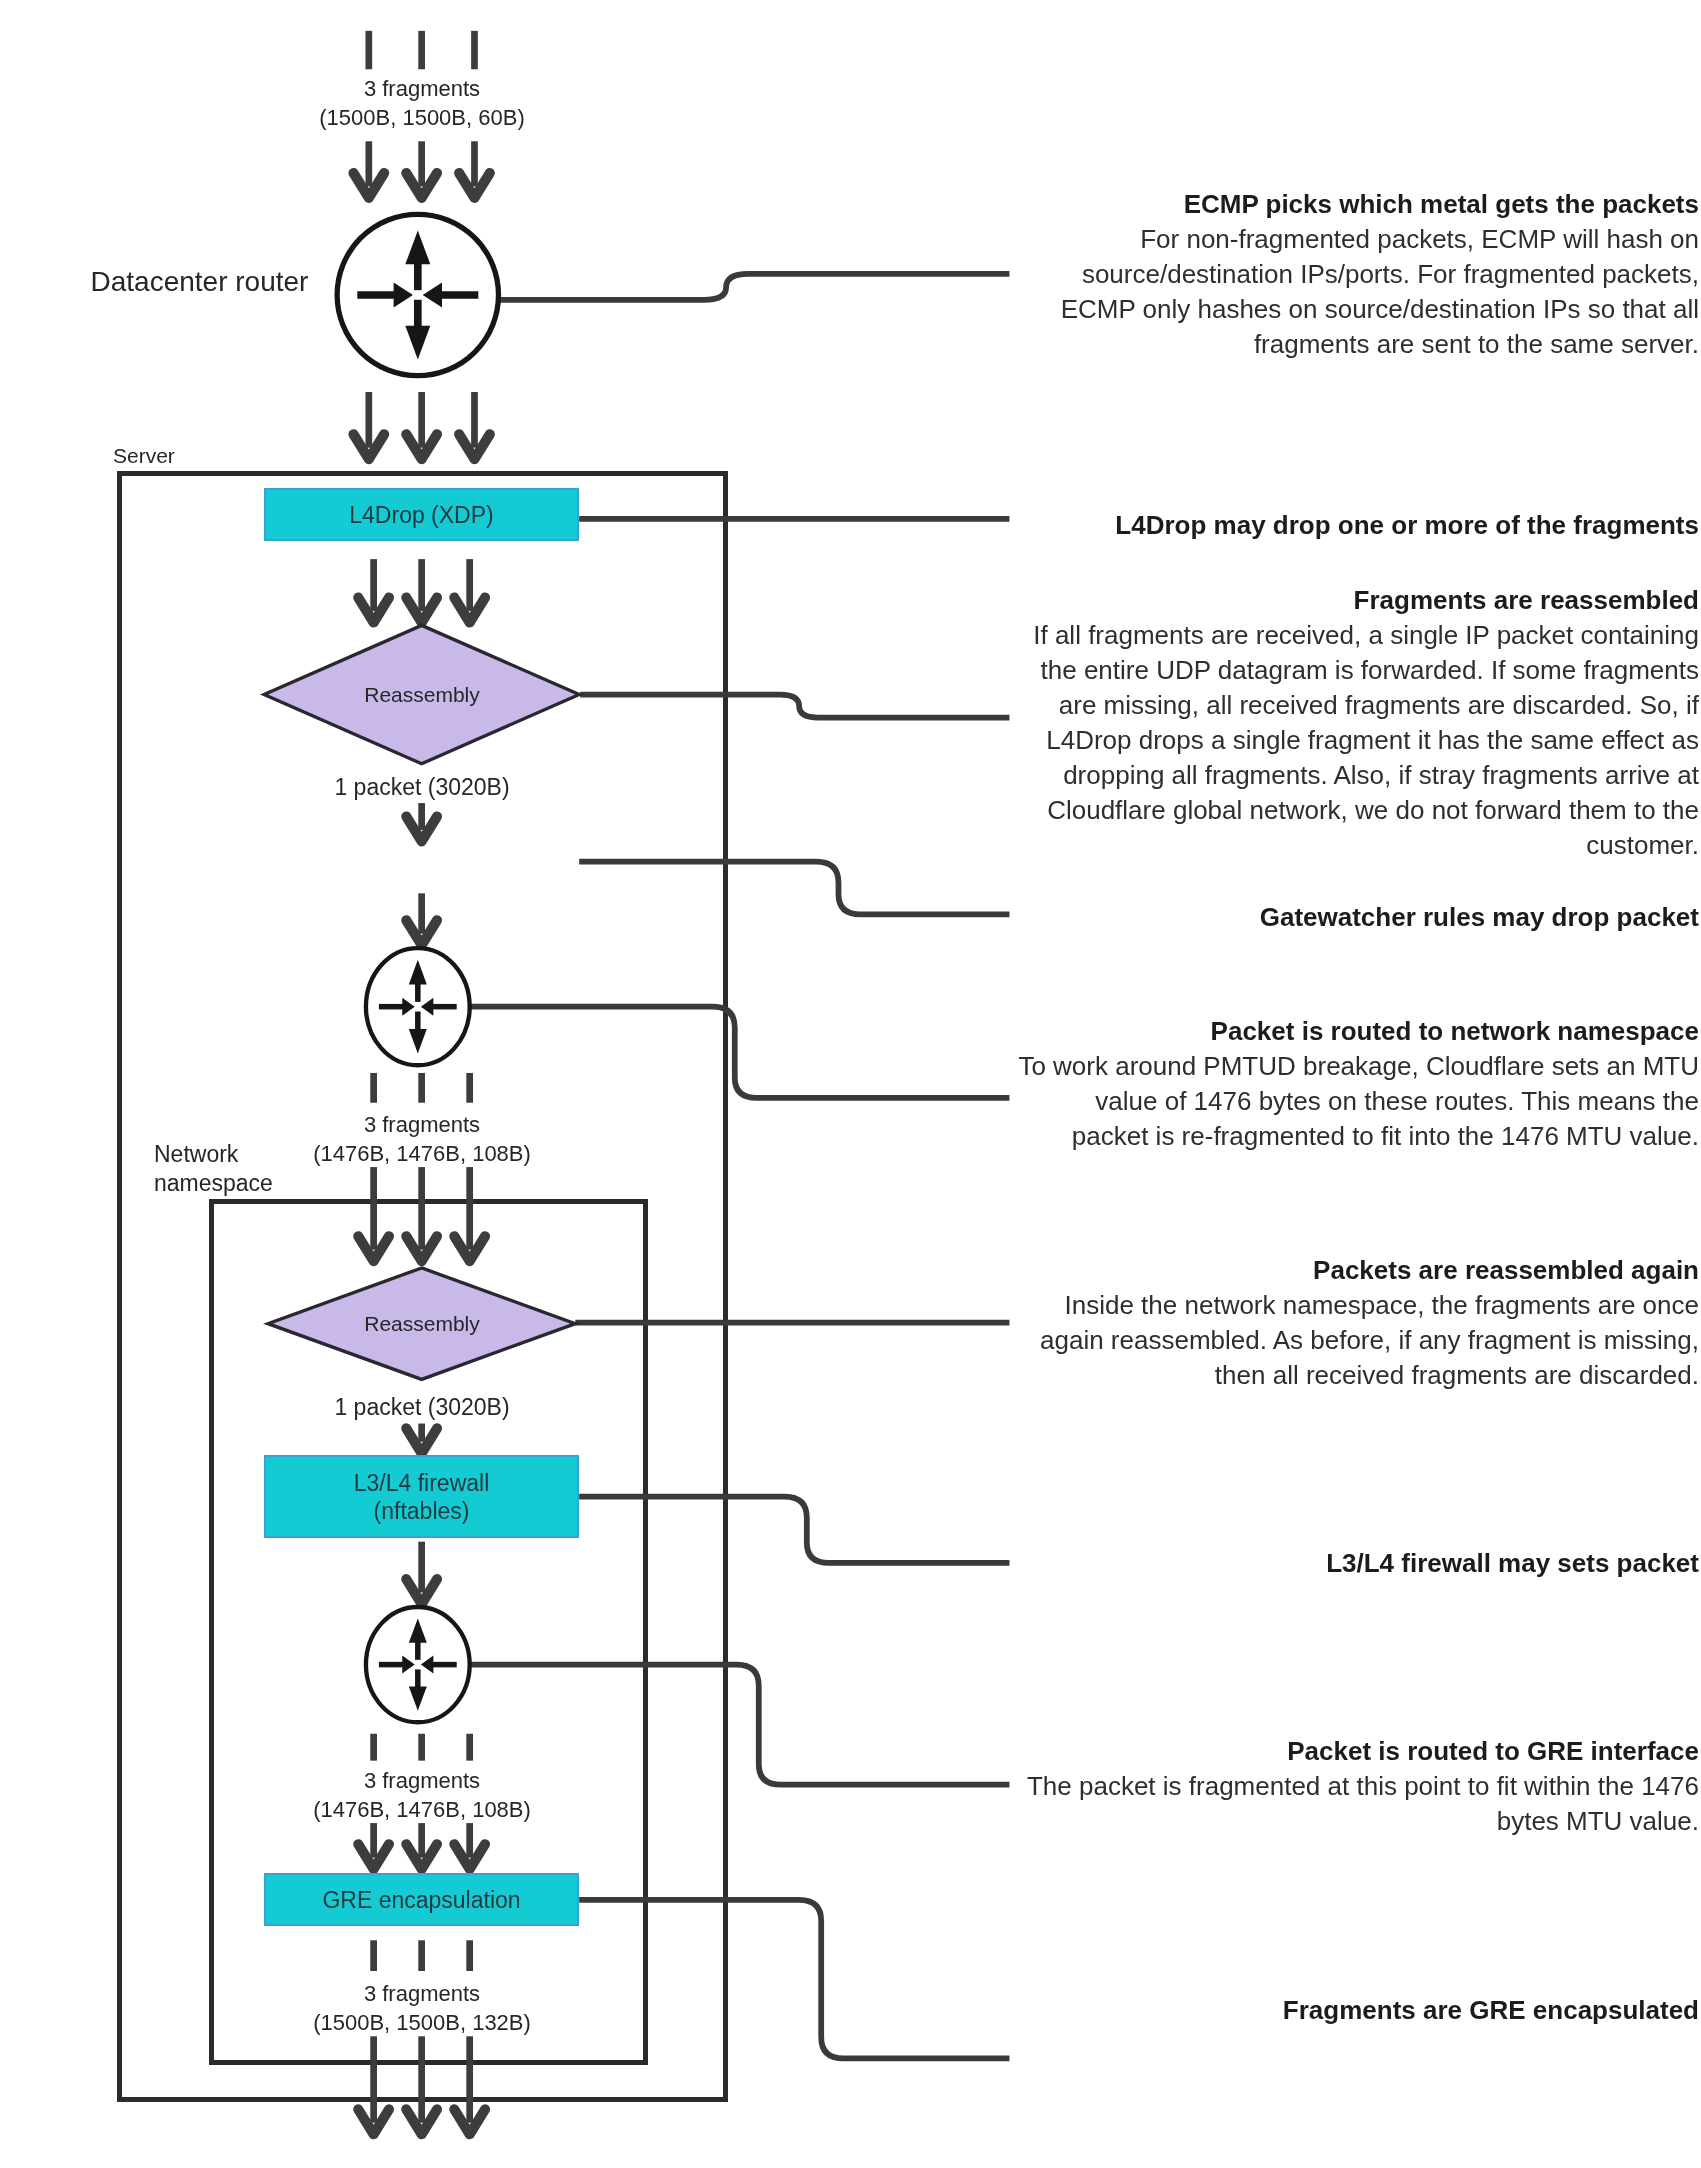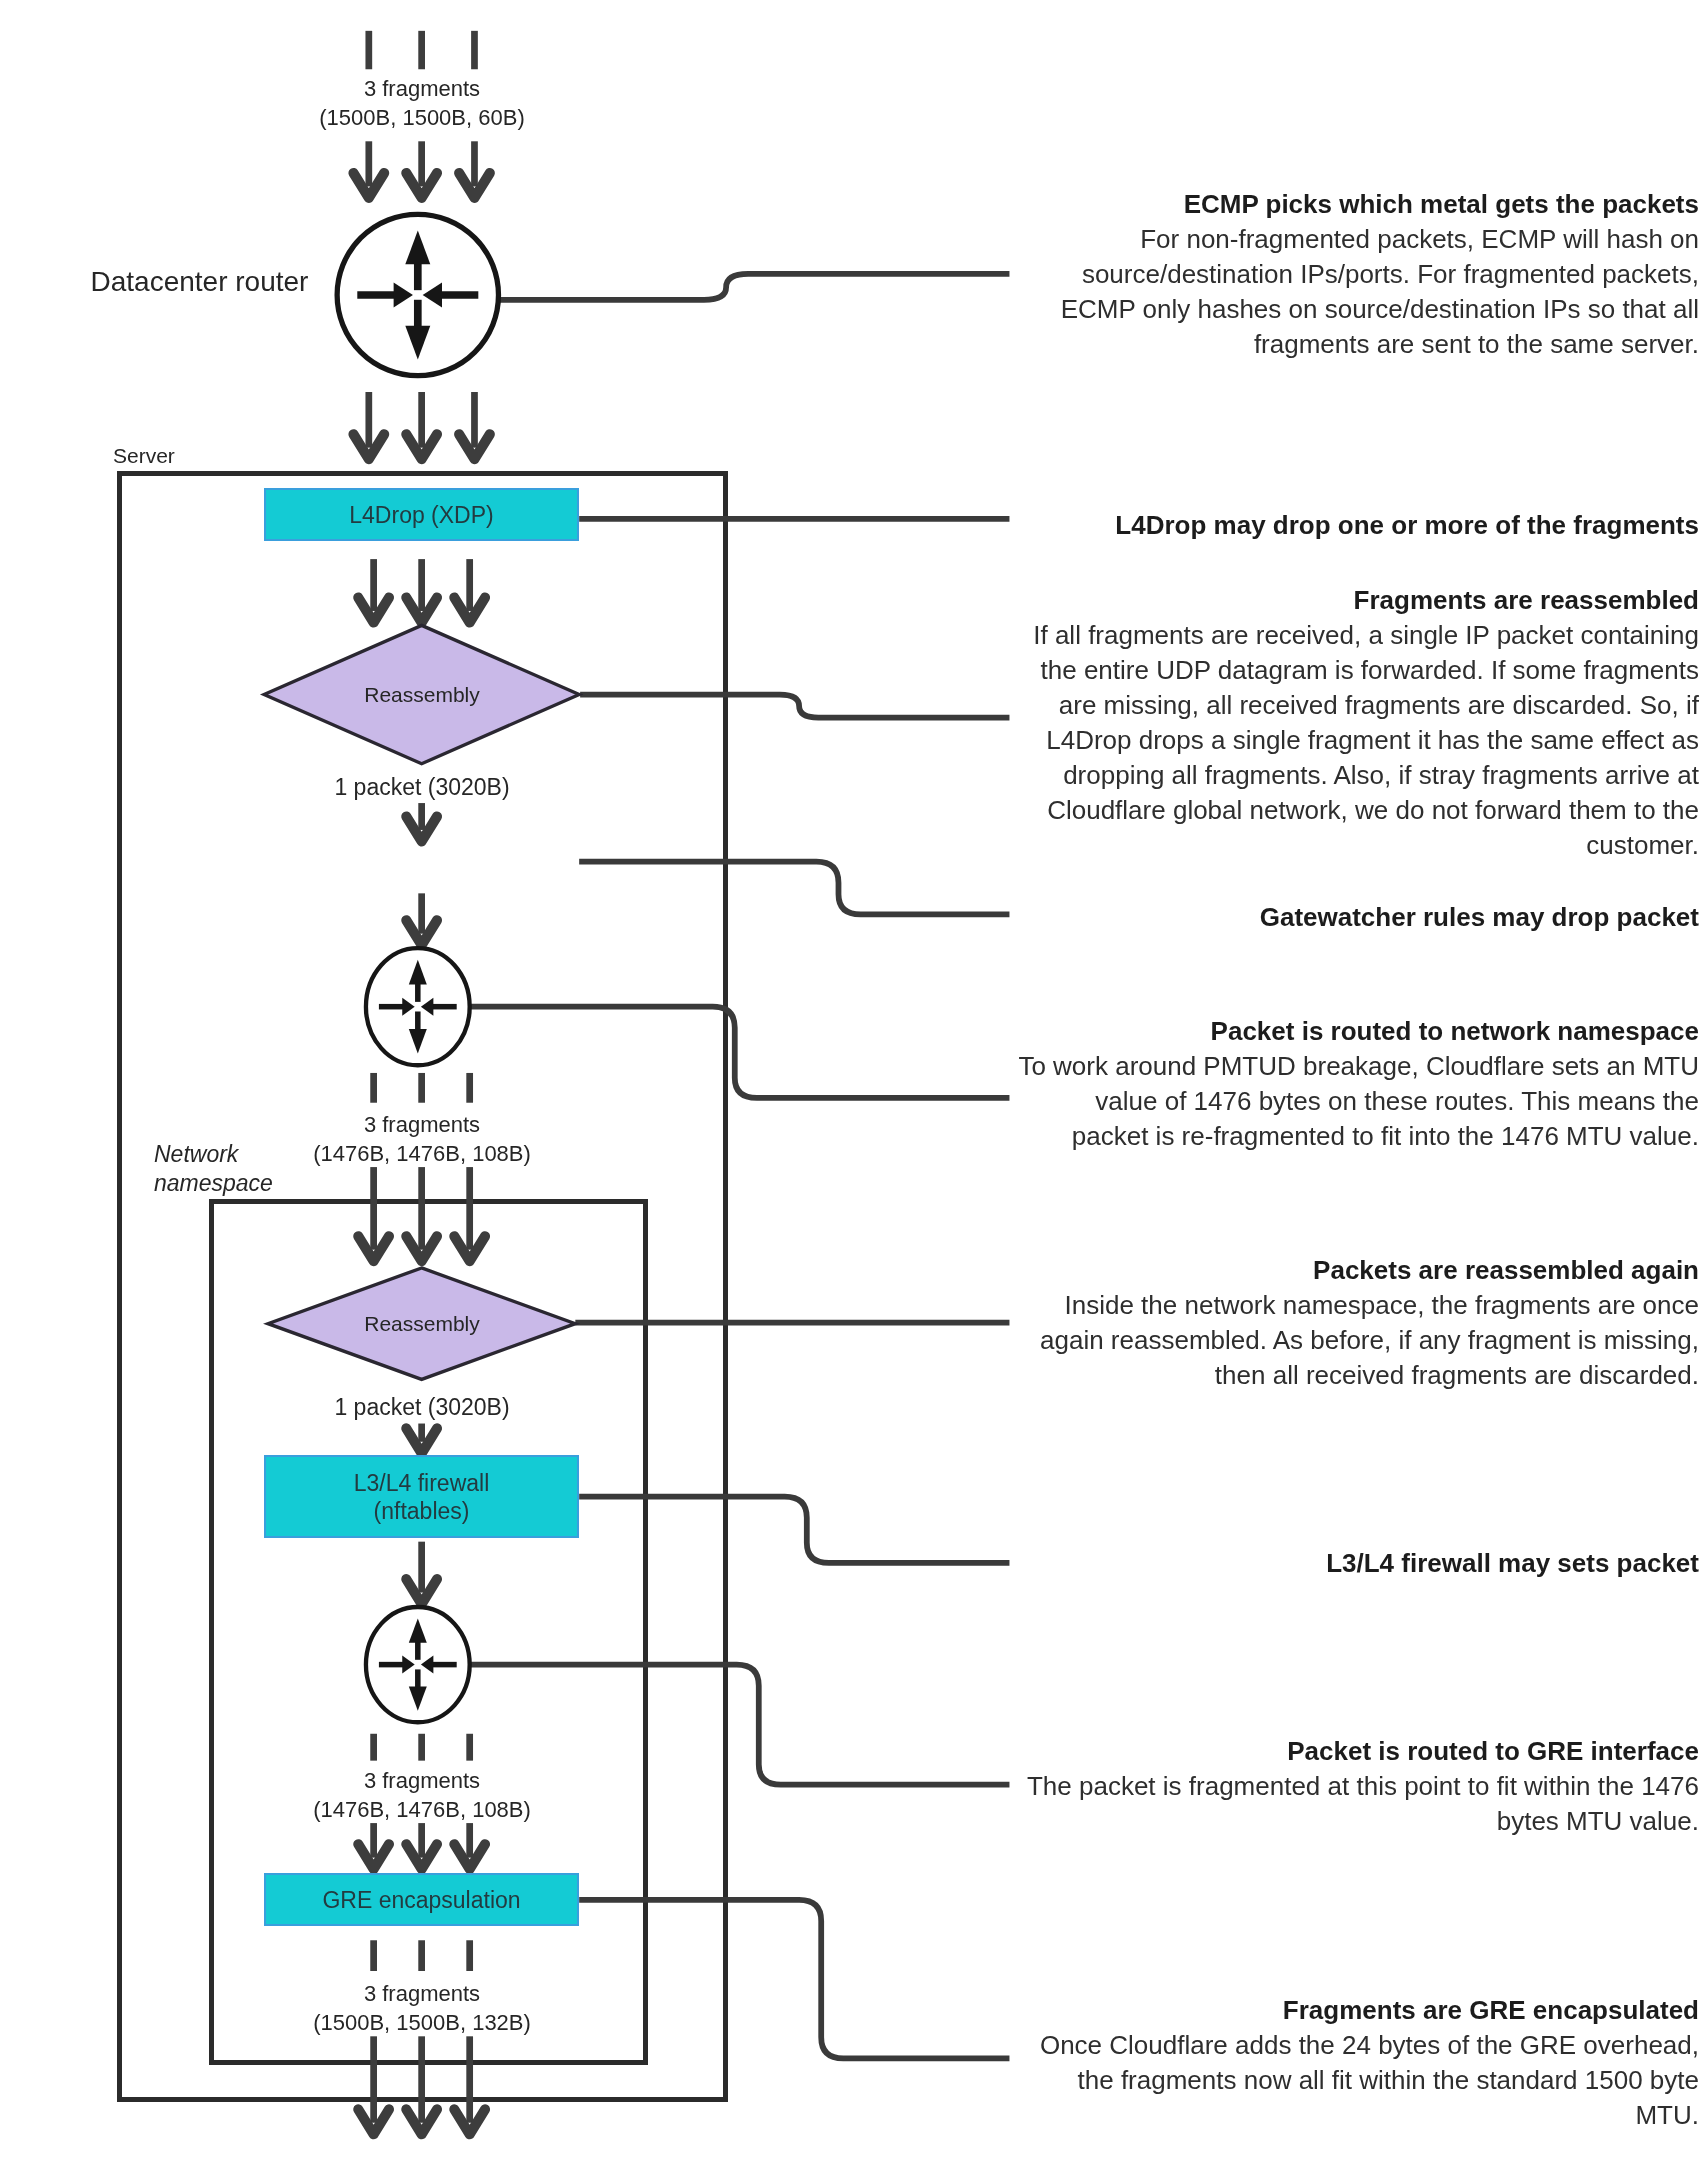--- a/index.html
+++ b/index.html
@@ -24,21 +24,21 @@
     position:absolute;background:#14cbd4;border:2.4px solid #3a9fdd;box-sizing:border-box;
     display:flex;flex-direction:column;align-items:center;justify-content:center;
     color:#233b40;font-size:23px;line-height:28px;text-align:center;z-index:3;
   }
   
   .flabel{position:absolute;color:#262626;text-align:center;z-index:3;}
   .frag{font-size:22px;line-height:29px;}
   .packet{font-size:23px;line-height:29px;}
   .dlabel{font-size:28px;line-height:37px;}
   .boxtag{font-size:21px;line-height:25px;text-align:left;}
-  .nstag{font-size:23px;line-height:29px;text-align:left;font-style:italic;}
+  .nstag{font-size:23px;line-height:29px;text-align:left;}
   .dmlabel{font-size:21px;line-height:27px;}
   
   .ann{position:absolute;left:1012px;width:687px;z-index:3;color:#2e2e2e;text-align:right;}
   .ann h3{margin:0;font-size:26px;line-height:35px;font-weight:bold;color:#1c1c1c;}
   .ann p{margin:0;font-size:26px;line-height:35px;}
 </style>
 </head>
 <body>
 
 <div id="canvas">
@@ -223,17 +223,16 @@
     <h3>L3/L4 firewall may sets packet</h3>
   </div>
 
   <div class="ann" style="top:1734px;">
     <h3>Packet is routed to GRE interface</h3>
     <p>The packet is fragmented at this point to fit within the 1476 bytes MTU value.</p>
   </div>
 
   <div class="ann" style="top:1993px;">
     <h3>Fragments are GRE encapsulated</h3>
-    <p>Once Cloudflare adds the 24 bytes of the GRE overhead, the fragments now all fit within the standard 1500 byte MTU.</p>
   </div>
 
 </div>
 
 
 </body></html>

